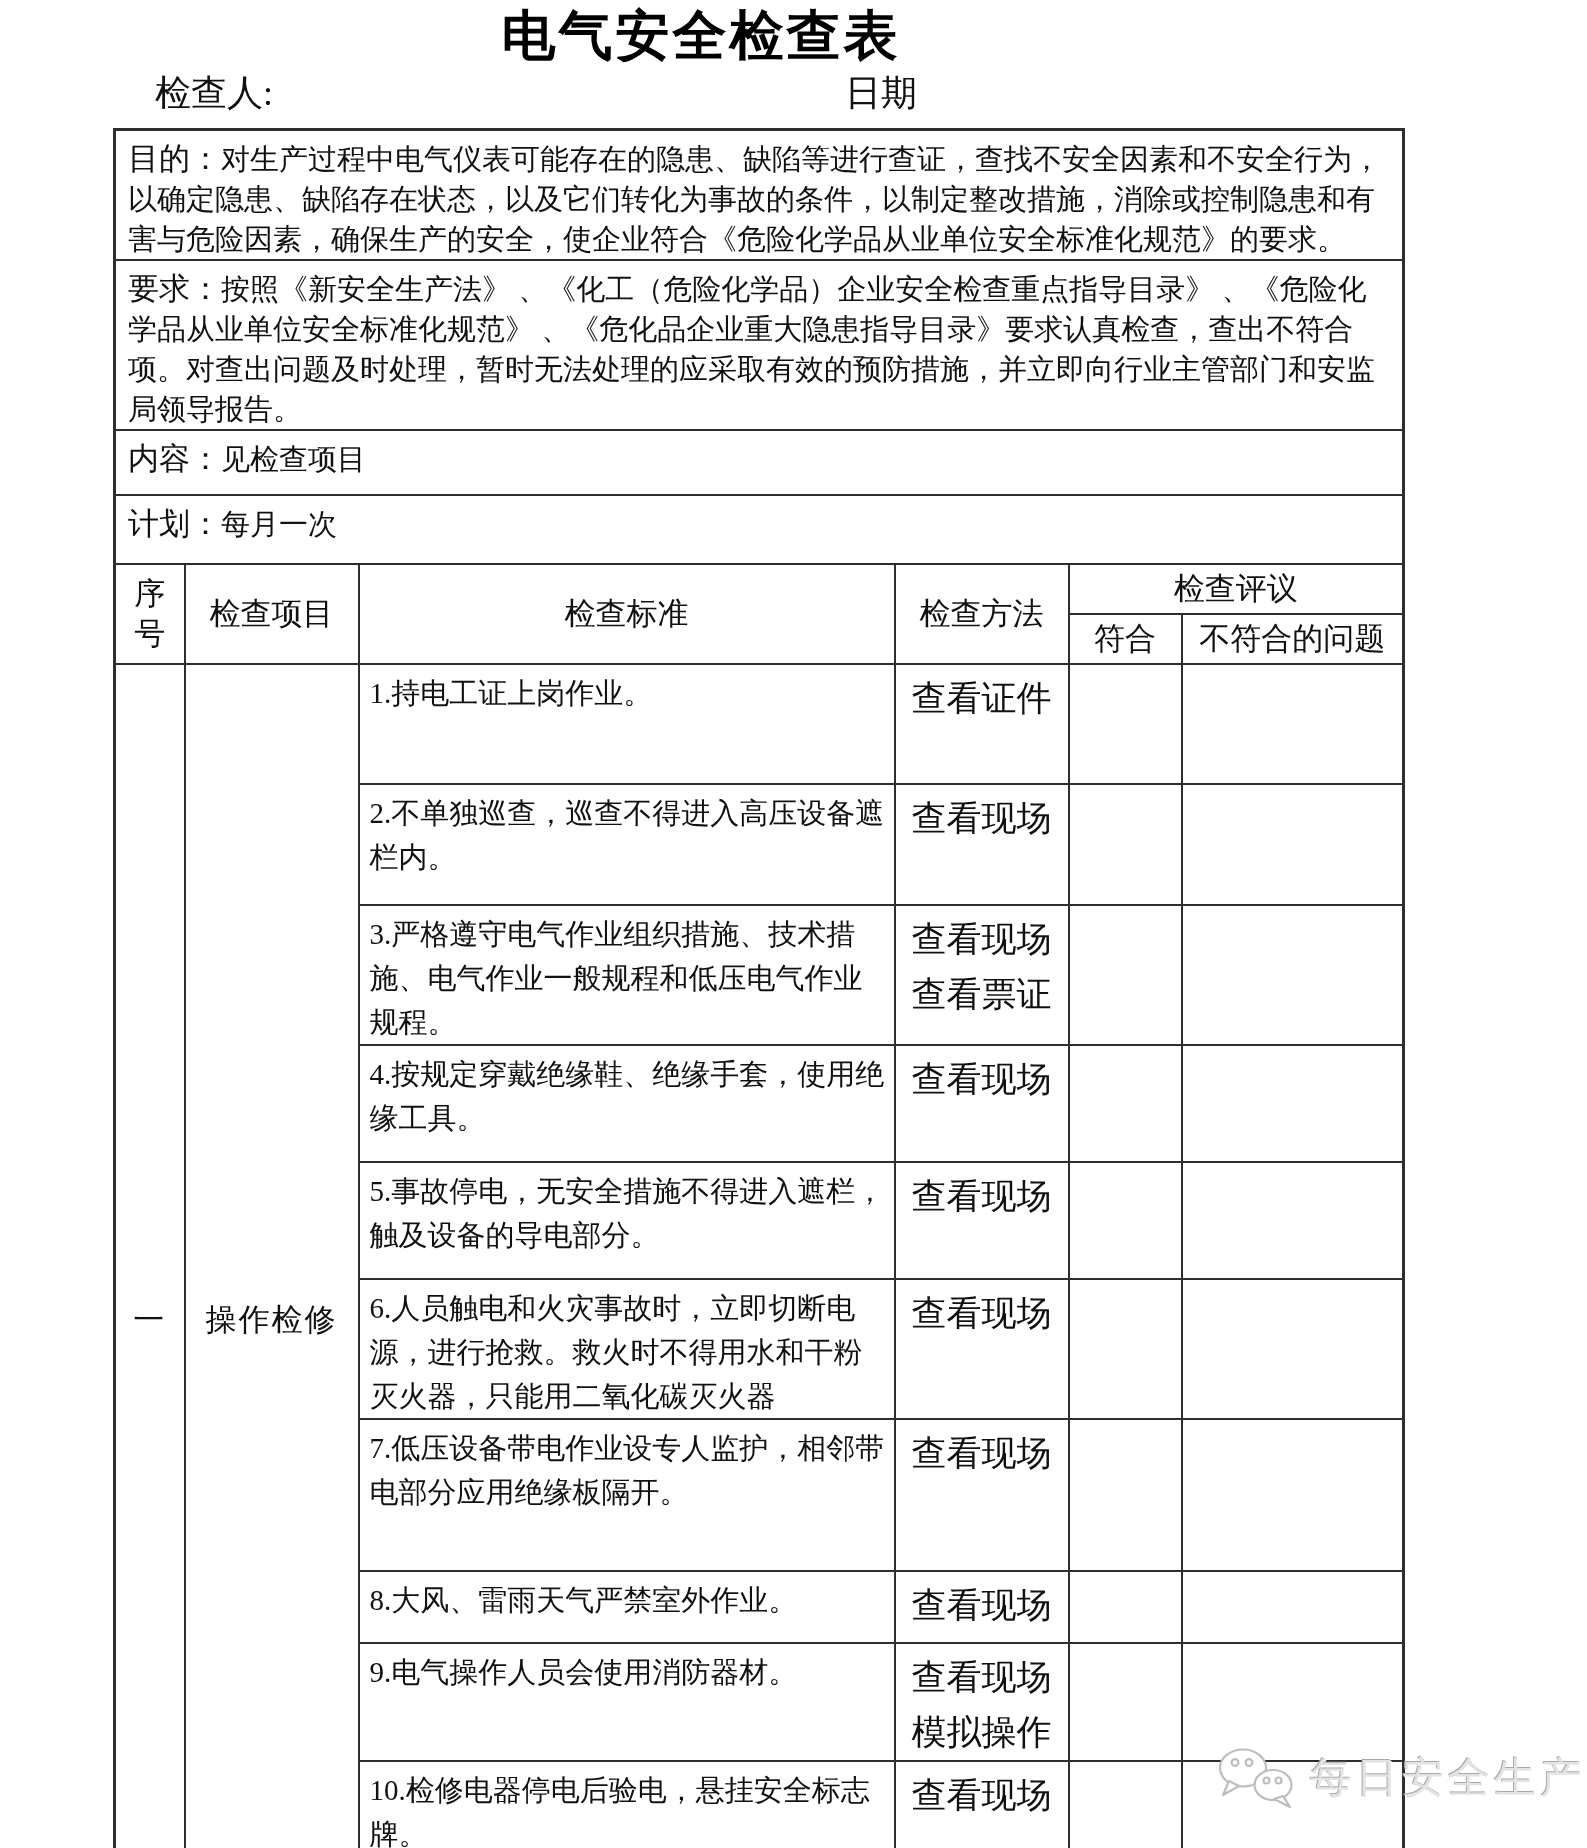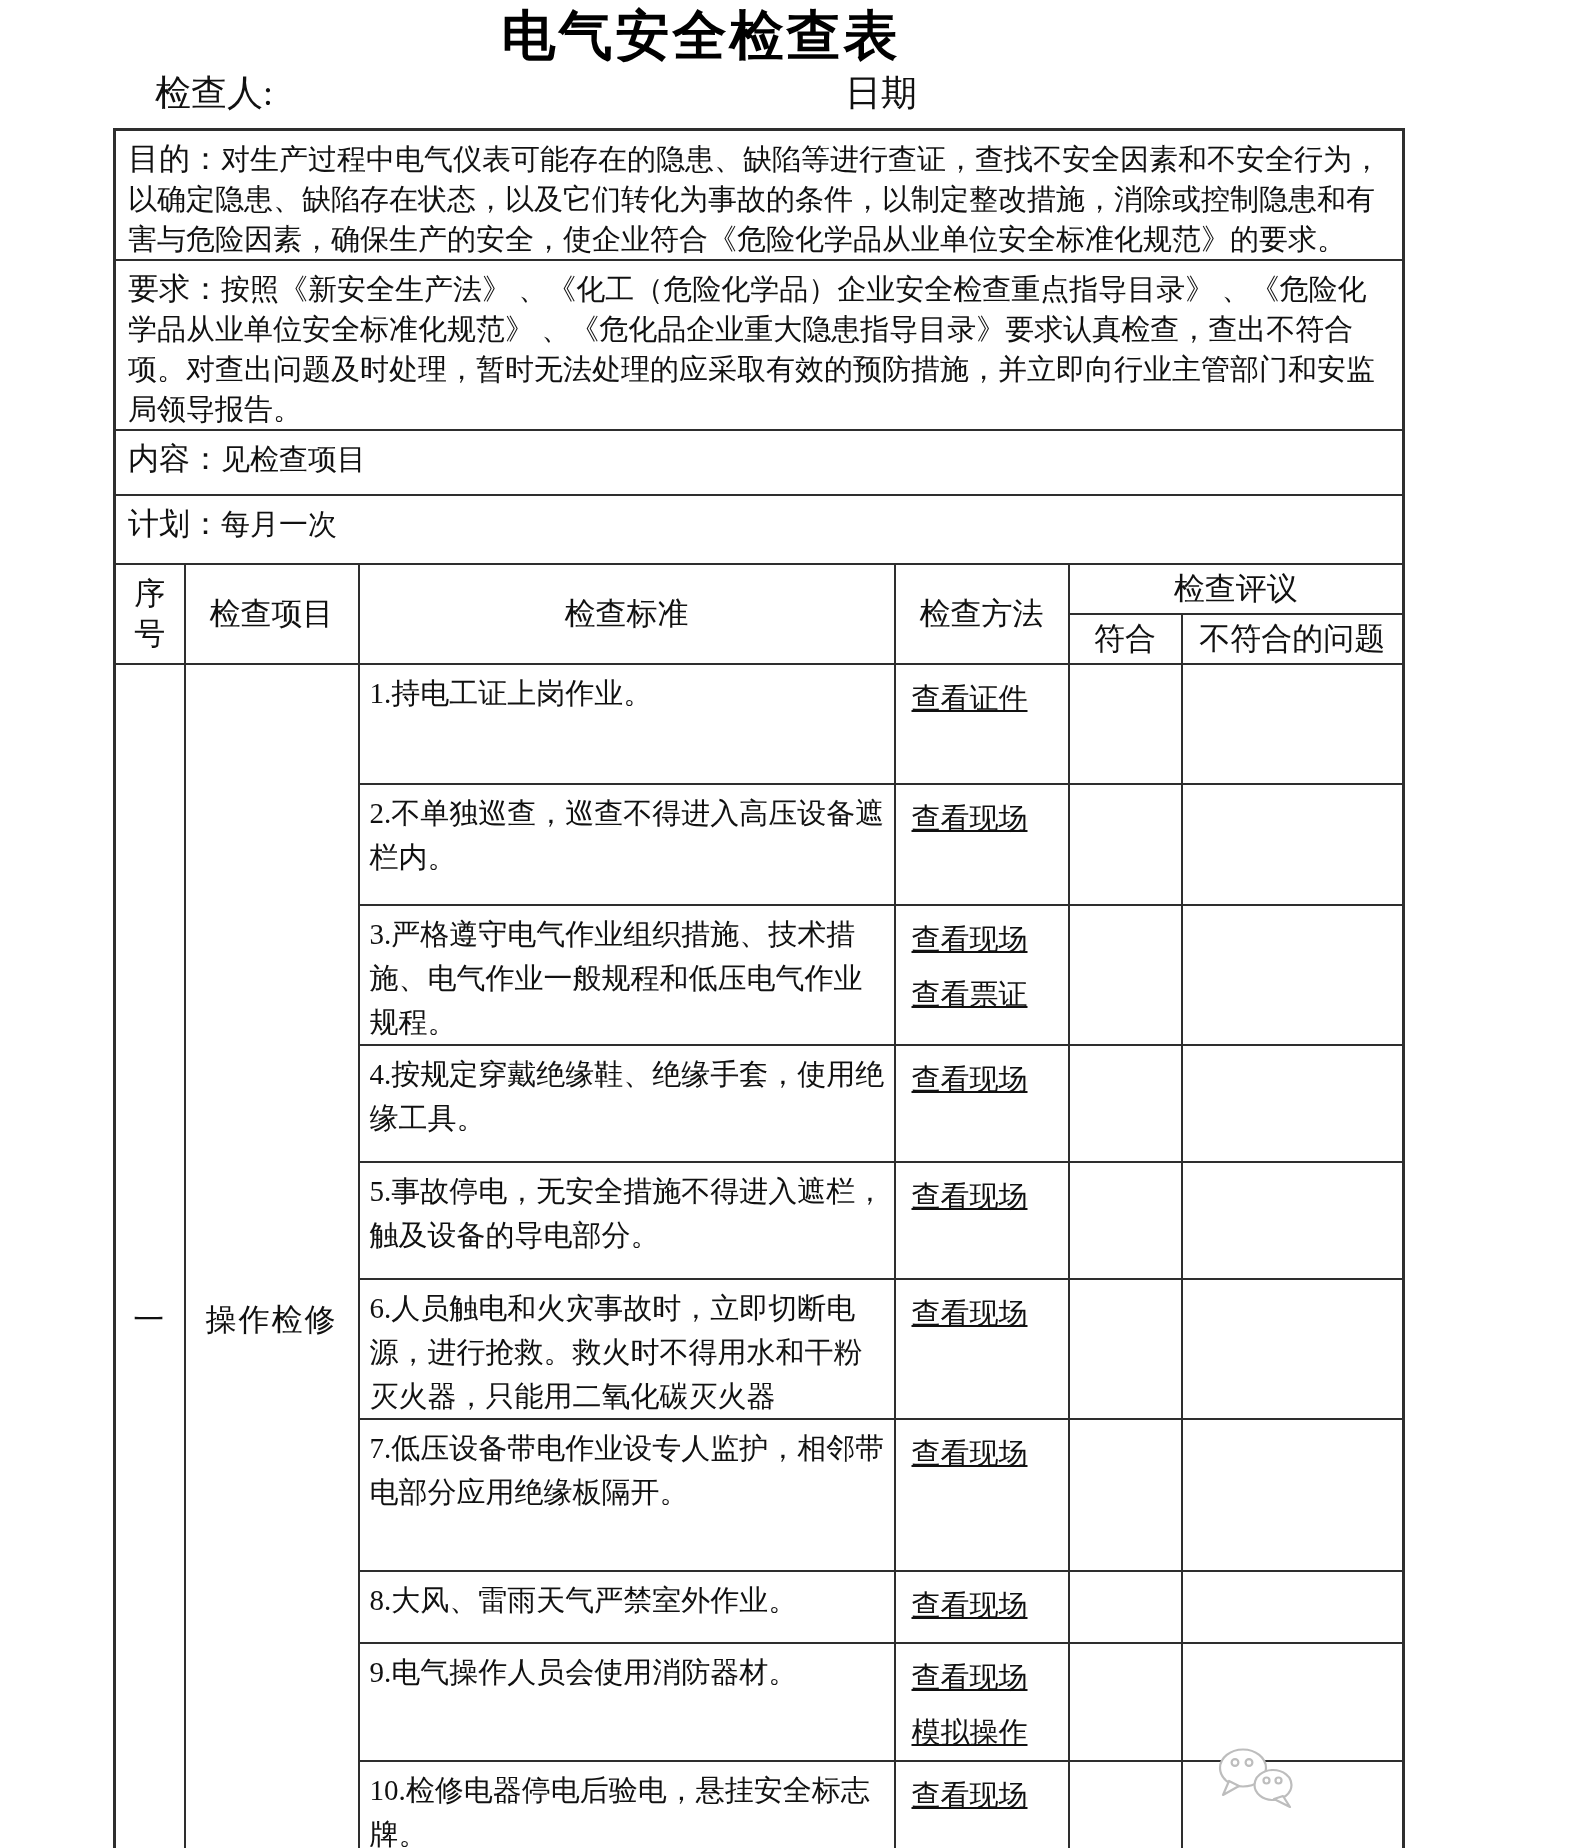--- a/index.html
+++ b/index.html
@@ -72,24 +72,23 @@
   }
   td.std {
     vertical-align:top;
     padding:6px 8px 0 10px;
     font-size:29px;
     line-height:44px;
   }
   td.mth {
     vertical-align:top;
     padding:6px 2px 0 16px;
-    font-size:29px;
+    font-size:35px;
     line-height:55px;
     white-space:pre-line;
-    text-decoration:underline;
   }
   td.pas, td.prb { vertical-align:top; }
 
   tr.r1  { height:120px; }
   tr.r2  { height:121px; }
   tr.r3  { height:130px; }
   tr.r4  { height:117px; }
   tr.r5  { height:117px;margin-left:29px; }
   tr.r6  { height:126px; }
   tr.r7  { height:152px; }
@@ -241,13 +240,14 @@
       <ellipse cx="27" cy="22" rx="23" ry="18.5"></ellipse>
       <path d="M13 35 L7 49 L23 40 Z" stroke-linejoin="round"></path>
       <circle cx="19" cy="16.5" r="3.4" fill="none"></circle>
       <circle cx="33" cy="16.5" r="3.4" fill="none"></circle>
       <ellipse cx="57" cy="39" rx="18.5" ry="15"></ellipse>
       <path d="M67 50 L74 61 L58 53 Z" stroke-linejoin="round"></path>
       <circle cx="50.5" cy="34.5" r="3" fill="none"></circle>
       <circle cx="62.5" cy="34.5" r="3" fill="none"></circle>
     </g>
   </svg>
+  <span class="wm-text">每日安全生产</span>
 </div>
 
 </body></html>

